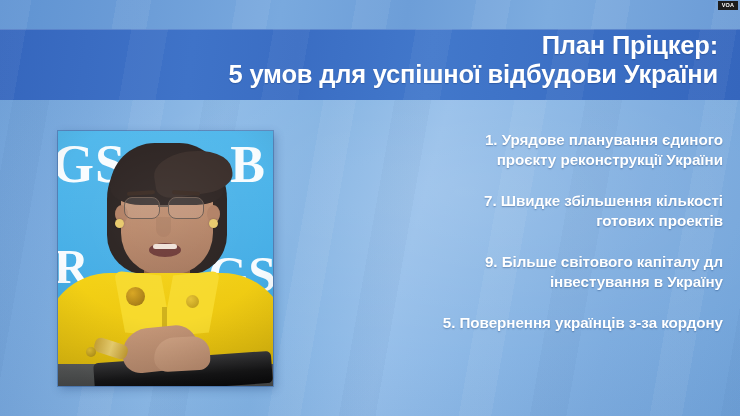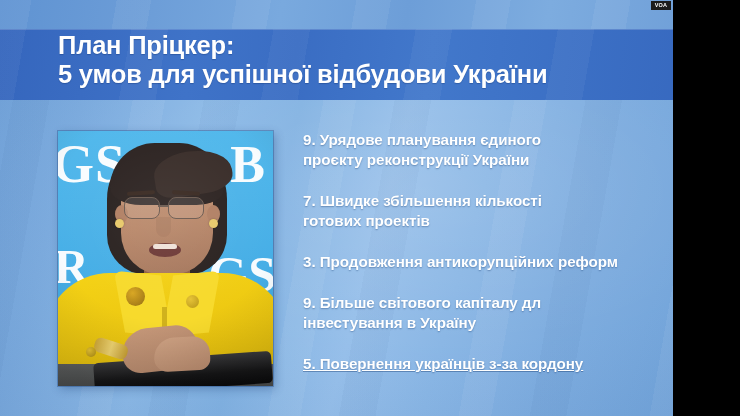--- a/index.html
+++ b/index.html
@@ -3,25 +3,26 @@
 <meta charset="utf-8">
 <title>VOA Infographic</title>
 <style>
   html, body {
     margin: 0;
     padding: 0;
     background: #000;
   }
   #stage {
     position: relative;
-    width: 673px;
+    width: 740px;
     height: 416px;
     overflow: hidden;
     font-family: "Liberation Sans", "DejaVu Sans", sans-serif;
     background: #701a75;
+    text-align: right;
   }
 
   
   .bg-base {
     position: absolute;
     inset: 0;
     background:
       linear-gradient(105deg,
         #6ea0d8 0%,
         #79a9dd 14%,
@@ -390,21 +391,21 @@
   .list-item {
     color: #ffffff;
     font-weight: 700;
     font-size: 15.2px;
     line-height: 20px;
     letter-spacing: -0.05px;
     margin-bottom: 21px;
     text-shadow: 0 1px 1.5px rgba(16,52,104,0.38);
     white-space: pre-line;
   }
-  .list-item:last-child { margin-bottom: 16px; text-decoration: underline; }
+  .list-item:last-child { margin-bottom: 16px; }
 </style>
 </head>
 <body>
 
 <div id="stage">
 
   <div class="bg-base"></div>
   <div class="bg-streaks"></div>
   <div class="bg-vignette"></div>
 
@@ -458,23 +459,22 @@
       <div class="tablet"></div>
       <div class="hand"></div>
       <div class="hand2"></div>
       <div class="watch"></div>
       <div class="cuff-btn"></div>
       <div class="shade"></div>
     </div>
   </div>
 
   <div class="list">
-    <div class="list-item">9. Урядове планування єдиного
+    <div class="list-item">1. Урядове планування єдиного
 проєкту реконструкції України</div>
     <div class="list-item">7. Швидке збільшення кількості
 готових проектів</div>
-    <div class="list-item">3. Продовження антикорупційних реформ</div>
     <div class="list-item">9. Більше світового капіталу дл
 інвестування в Україну</div>
     <div class="list-item">5. Повернення українців з-за кордону</div>
   </div>
 
 </div>
 
 </body></html>

